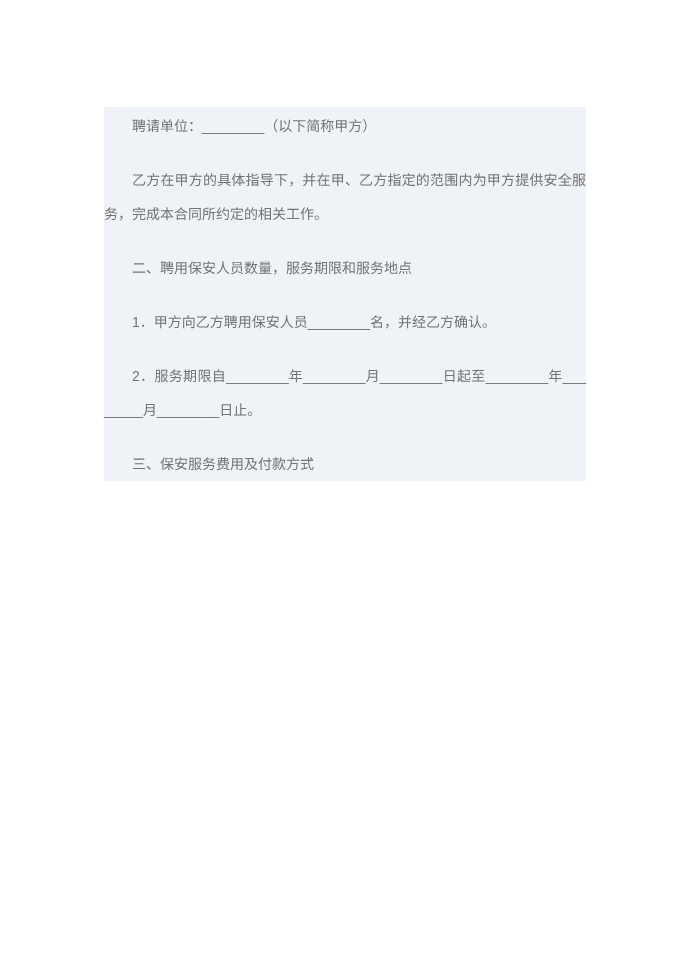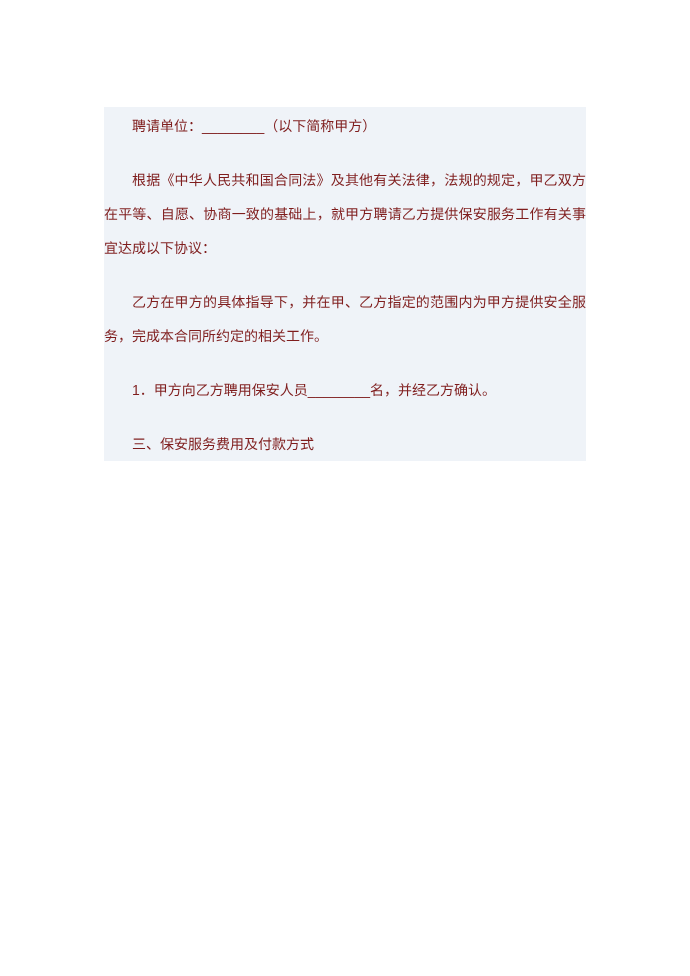--- a/index.html
+++ b/index.html
@@ -11,38 +11,39 @@
     width: 690px;
     height: 976px;
     background: #ffffff;
     font-family: "Liberation Sans", "DejaVu Sans", sans-serif;
     overflow: hidden;
   }
   .doc {
     width: 482px;
     margin: 107px auto 0 auto;
     background: #eff3f8;
-    color: #7f1d1d;
+    color: #737373;
     font-size: 14px;
     line-height: 34px;
     padding: 2px 0 0 0;
     box-sizing: border-box;
   }
   .doc p {
     margin: 0 0 20px 0;
     text-indent: 2em;
     word-break: break-all;
     text-align: justify;
   }
   .doc p:last-child {
     margin-bottom: 0;
   }
 </style>
 </head>
 <body>
 
 <div class="doc">
   <p>聘请单位：________（以下简称甲方）</p>
-  <p>根据《中华人民共和国合同法》及其他有关法律，法规的规定，甲乙双方在平等、自愿、协商一致的基础上，就甲方聘请乙方提供保安服务工作有关事宜达成以下协议：</p>
   <p>乙方在甲方的具体指导下，并在甲、乙方指定的范围内为甲方提供安全服务，完成本合同所约定的相关工作。</p>
+  <p>二、聘用保安人员数量，服务期限和服务地点</p>
   <p>1．甲方向乙方聘用保安人员________名，并经乙方确认。</p>
+  <p>2．服务期限自________年________月________日起至________年________月________日止。</p>
   <p>三、保安服务费用及付款方式</p>
 </div>
 
 </body></html>

